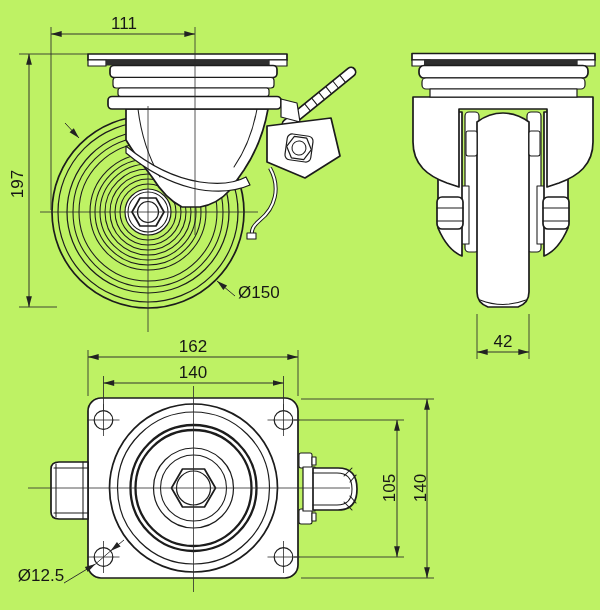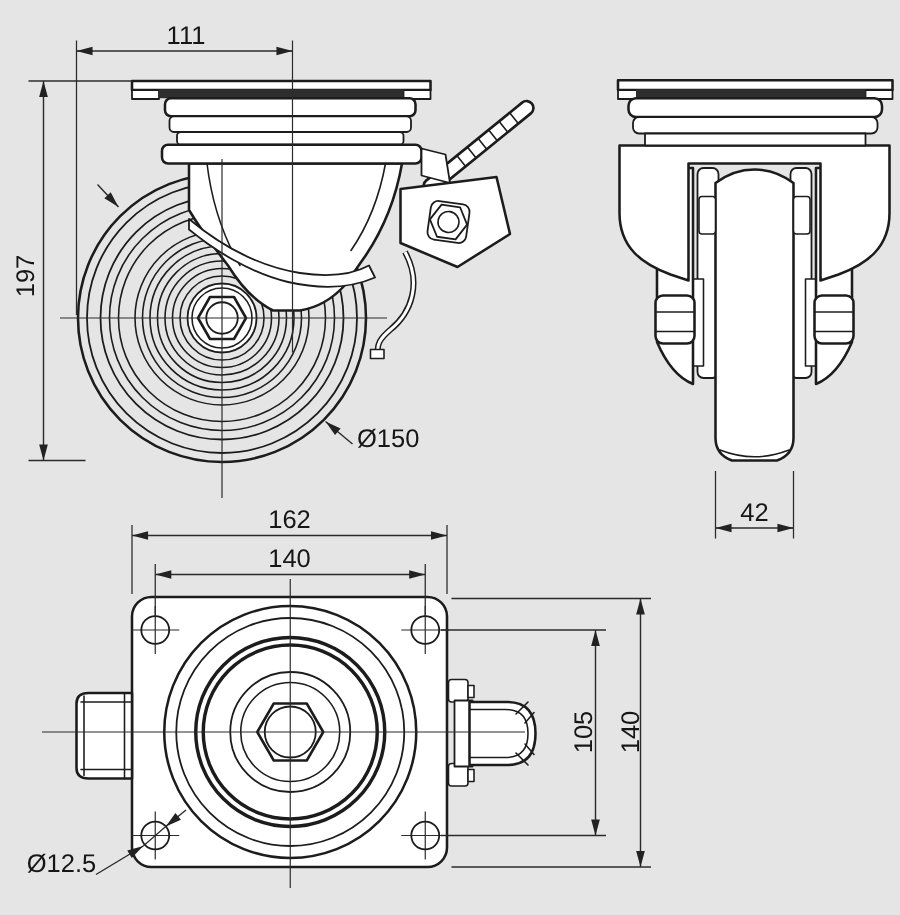--- a/index.html
+++ b/index.html
@@ -1,16 +1,16 @@
 <!DOCTYPE html>
 <html><head>
 <meta charset="utf-8">
 <style>
   html,body{margin:0;padding:0;background:#fff;}
-  .canvas{width:600px;height:610px;background:#e5e5e5;position:relative;overflow:hidden;}
+  .canvas{width:600px;height:610px;background:#bef264;position:relative;overflow:hidden;}
   svg{display:block;}
   
   .ol  {stroke:#1c1c1c;stroke-width:1.7;fill:none;stroke-linejoin:round;stroke-linecap:round;}
   .ol2 {stroke:#1c1c1c;stroke-width:1.2;fill:none;stroke-linejoin:round;stroke-linecap:round;}
   .ol3 {stroke:#1c1c1c;stroke-width:1.05;fill:none;stroke-linejoin:round;stroke-linecap:round;}
   .fw  {fill:#ffffff;}
   .shade{fill:#2e2e2e;stroke:none;}
   
   .dim {stroke:#2b2b2b;stroke-width:0.95;fill:none;}
   .ext {stroke:#2b2b2b;stroke-width:0.85;fill:none;}

